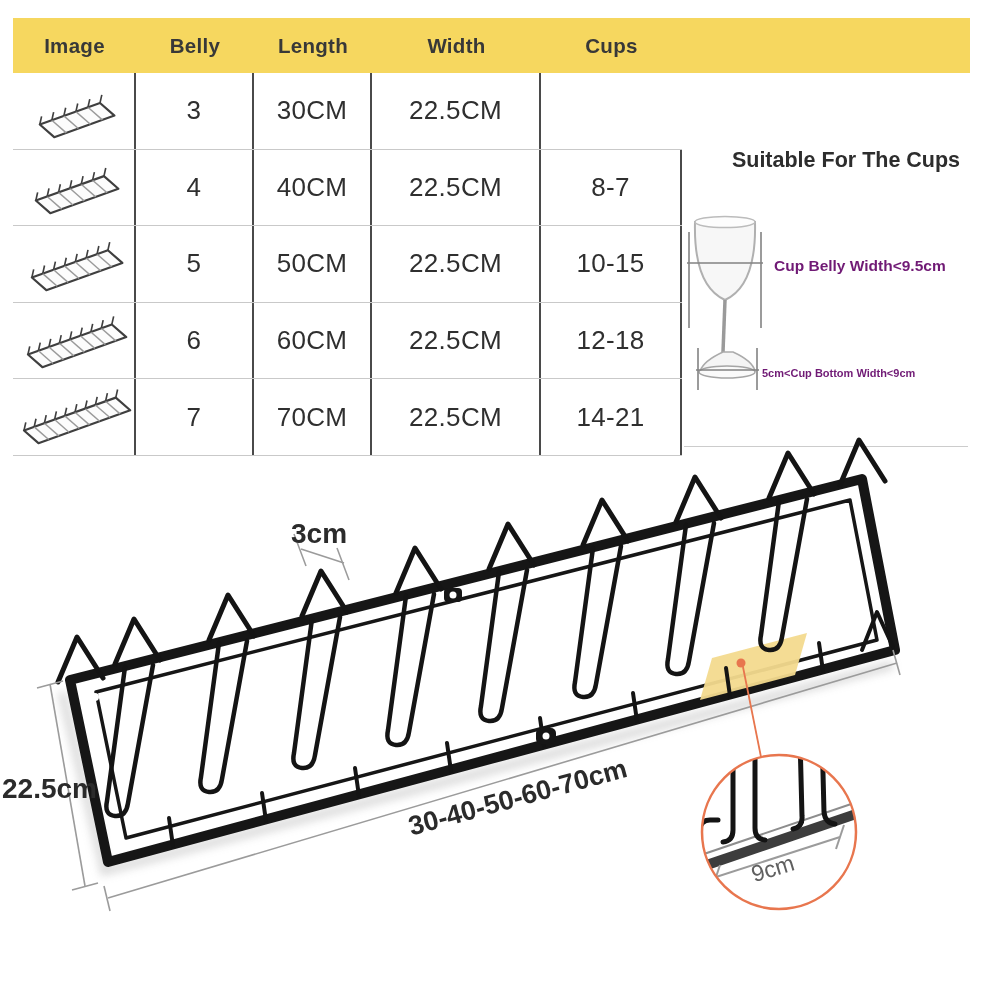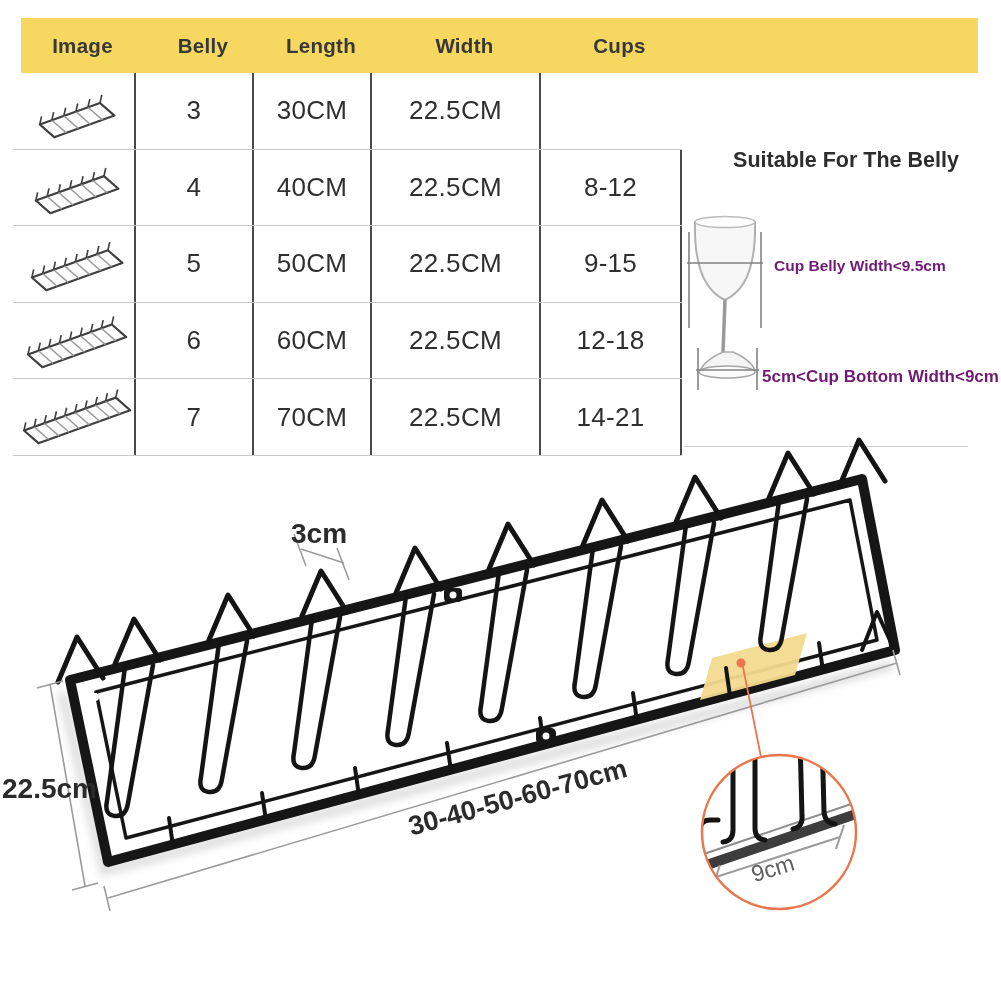--- a/index.html
+++ b/index.html
@@ -3,21 +3,21 @@
 <meta charset="utf-8">
 <style>
   html,body{margin:0;padding:0;background:#fff;}
   #canvas{
     position:relative;width:1001px;height:1001px;background:#ffffff;
     font-family:"Liberation Sans", sans-serif;overflow:hidden;
   }
   
   .hdr{
     position:absolute;left:13px;top:18px;width:957px;height:55px;
-    background:#f6d75f;display:flex;align-items:center;z-index:1;margin-left:8px;
+    background:#f6d75f;display:flex;align-items:center;z-index:1;
   }
   .hdr .hcell{
     display:flex;align-items:center;justify-content:center;
     font-size:20.5px;font-weight:700;color:#383838;letter-spacing:.3px;
   }
   .tbody{position:absolute;left:13px;top:73px;width:669px;z-index:1;}
   .trow{display:flex;height:76.6px;box-sizing:border-box;border-bottom:1px solid #c9c9c9;}
   .tcell{
     box-sizing:border-box;border-right:2px solid #4a4a4a;
     display:flex;align-items:center;justify-content:center;
@@ -25,21 +25,21 @@
   }
   .w1{width:123px;} .w2{width:118px;} .w3{width:118px;} .w4{width:169px;} .w5{width:141px;text-align:center;}
   .thumb{width:127px;height:64px;}
   
   .panel-title{
     position:absolute;left:706px;top:148px;width:280px;text-align:center;
     font-size:21.5px;font-weight:700;color:#2d2d2d;z-index:2;
   }
   .panel-note{position:absolute;color:#701a75;font-weight:700;z-index:2;white-space:nowrap;}
   .note-belly{left:774px;top:257px;font-size:15.5px;}
-  .note-bottom{left:762px;top:367px;font-size:17px;}
+  .note-bottom{left:762px;top:367px;font-size:11px;}
   .panel-bottom-line{position:absolute;left:684px;top:446px;width:284px;height:1px;background:#ccc;z-index:1;}
   
   #overlay{position:absolute;left:0;top:0;z-index:5;pointer-events:none;}
   .dim-text{fill:#2b2b2b;font-family:"Liberation Sans",sans-serif;font-weight:600;}
 </style>
 </head>
 <body>
 
 <div id="canvas">
 
@@ -90,21 +90,21 @@
               <line x1="58.29333333333333" y1="31.96" x2="60.29333333333333" y2="22.96" stroke="#3f3f3f" stroke-width="1.8"></line>
               <line x1="70.86666666666667" y1="27.449999999999996" x2="86.86666666666667" y2="41.449999999999996" stroke="#9a9a9a" stroke-width="1.6"></line>
               <line x1="70.86666666666667" y1="27.449999999999996" x2="72.86666666666667" y2="18.449999999999996" stroke="#3f3f3f" stroke-width="1.8"></line>
               <line x1="83.44" y1="22.939999999999998" x2="85.44" y2="13.939999999999998" stroke="#3f3f3f" stroke-width="1.8"></line>
             </g>
           </svg>
         </div>
       <div class="tcell w2">4</div>
       <div class="tcell w3">40CM</div>
       <div class="tcell w4">22.5CM</div>
-      <div class="tcell w5">8-12</div>
+      <div class="tcell w5">8-7</div>
     </div>
     <div class="trow">
       <div class="tcell w1">
           <svg class="thumb" viewBox="0 0 134 70">
             <g transform="translate(12.909999999999997,0)">
               <path d="M8,50 L92.18,19.805 L108.18,33.805 L24,64 Z" fill="#fcfcfc" stroke="#3f3f3f" stroke-width="2.4" stroke-linejoin="round"></path>
               <line x1="8" y1="50" x2="10" y2="41" stroke="#3f3f3f" stroke-width="1.8"></line>
               <line x1="20.025714285714287" y1="45.68642857142857" x2="36.02571428571429" y2="59.68642857142857" stroke="#9a9a9a" stroke-width="1.6"></line>
               <line x1="20.025714285714287" y1="45.68642857142857" x2="22.025714285714287" y2="36.68642857142857" stroke="#3f3f3f" stroke-width="1.8"></line>
               <line x1="32.05142857142857" y1="41.37285714285714" x2="48.05142857142857" y2="55.37285714285714" stroke="#9a9a9a" stroke-width="1.6"></line>
@@ -117,21 +117,21 @@
               <line x1="68.12857142857143" y1="28.432142857142857" x2="70.12857142857143" y2="19.432142857142857" stroke="#3f3f3f" stroke-width="1.8"></line>
               <line x1="80.15428571428572" y1="24.11857142857143" x2="96.15428571428572" y2="38.11857142857143" stroke="#9a9a9a" stroke-width="1.6"></line>
               <line x1="80.15428571428572" y1="24.11857142857143" x2="82.15428571428572" y2="15.118571428571428" stroke="#3f3f3f" stroke-width="1.8"></line>
               <line x1="92.18" y1="19.805" x2="94.18" y2="10.805" stroke="#3f3f3f" stroke-width="1.8"></line>
             </g>
           </svg>
         </div>
       <div class="tcell w2">5</div>
       <div class="tcell w3">50CM</div>
       <div class="tcell w4">22.5CM</div>
-      <div class="tcell w5">9-15</div>
+      <div class="tcell w5">10-15</div>
     </div>
     <div class="trow">
       <div class="tcell w1">
           <svg class="thumb" viewBox="0 0 134 70">
             <g transform="translate(8.54,0)">
               <path d="M8,50 L100.92,16.67 L116.92,30.67 L24,64 Z" fill="#fcfcfc" stroke="#3f3f3f" stroke-width="2.4" stroke-linejoin="round"></path>
               <line x1="8" y1="50" x2="10" y2="41" stroke="#3f3f3f" stroke-width="1.8"></line>
               <line x1="19.615000000000002" y1="45.83375" x2="35.615" y2="59.83375" stroke="#9a9a9a" stroke-width="1.6"></line>
               <line x1="19.615000000000002" y1="45.83375" x2="21.615000000000002" y2="36.83375" stroke="#3f3f3f" stroke-width="1.8"></line>
               <line x1="31.23" y1="41.667500000000004" x2="47.230000000000004" y2="55.667500000000004" stroke="#9a9a9a" stroke-width="1.6"></line>
@@ -181,21 +181,21 @@
             </g>
           </svg>
         </div>
       <div class="tcell w2">7</div>
       <div class="tcell w3">70CM</div>
       <div class="tcell w4">22.5CM</div>
       <div class="tcell w5">14-21</div>
     </div>
   </div>
 
-  <div class="panel-title">Suitable For The Belly</div>
+  <div class="panel-title">Suitable For The Cups</div>
   <div class="panel-note note-belly">Cup Belly Width&lt;9.5cm</div>
   <div class="panel-note note-bottom">5cm&lt;Cup Bottom Width&lt;9cm</div>
   <div class="panel-bottom-line"></div>
 
   <svg id="overlay" width="1001" height="1001" viewBox="0 0 1001 1001">
     <defs>
       <filter id="soft" x="-40%" y="-40%" width="180%" height="180%">
           <feGaussianBlur stdDeviation="4"></feGaussianBlur>
         </filter>
       <clipPath id="detail-clip">

